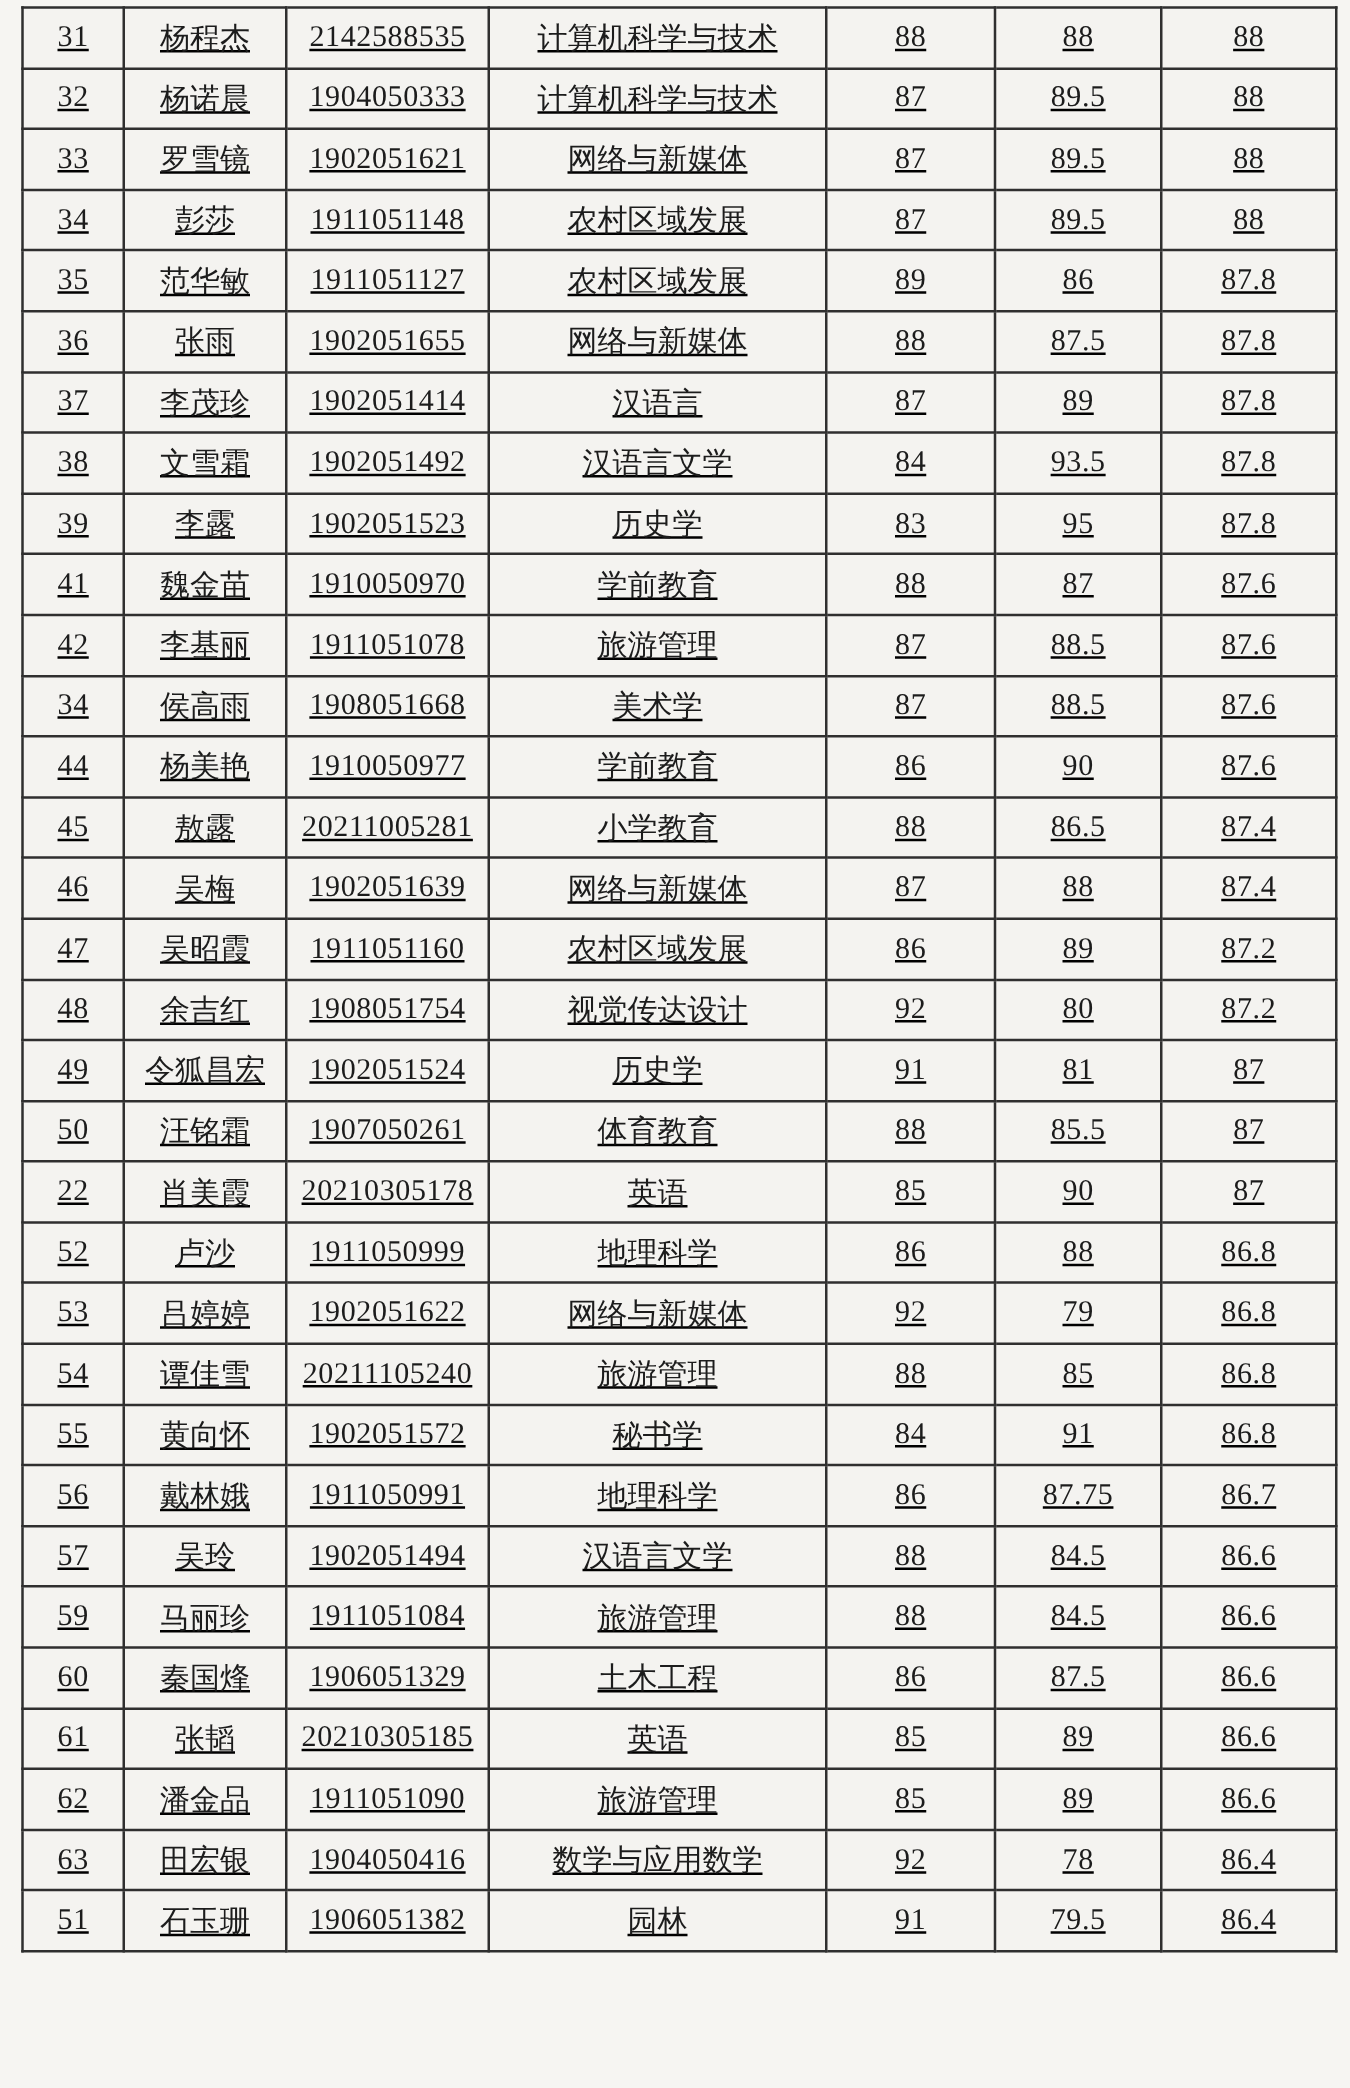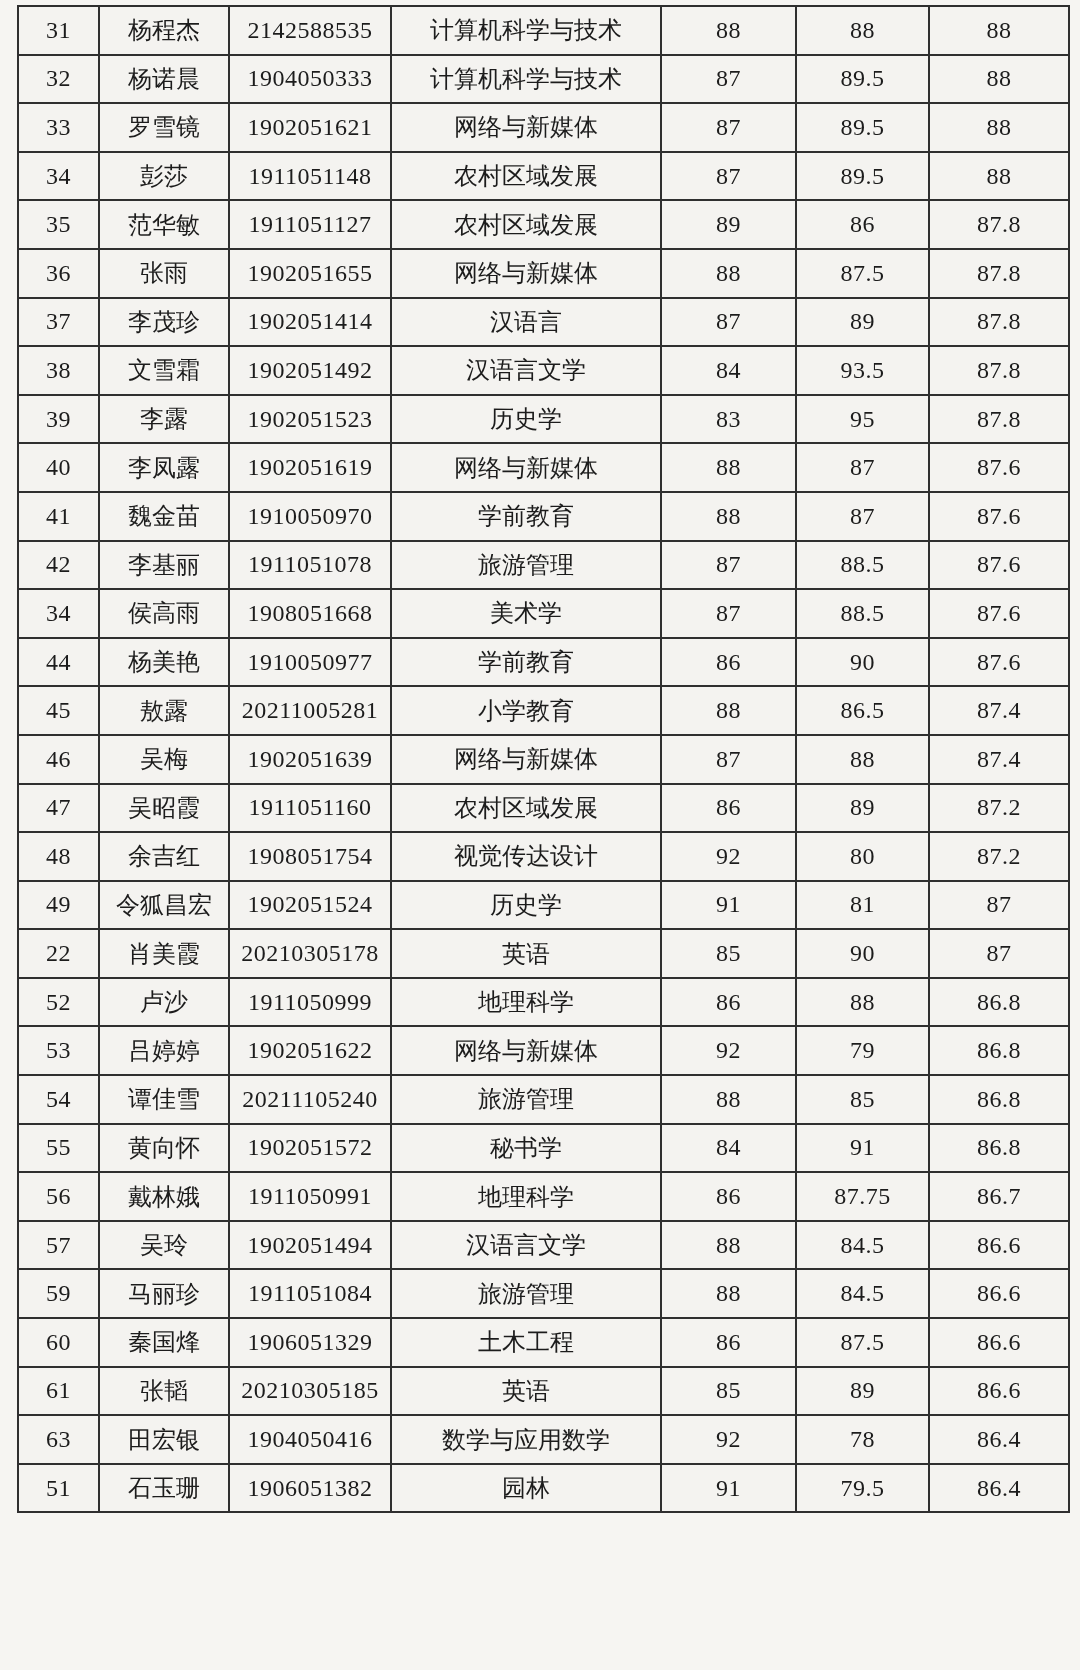--- a/index.html
+++ b/index.html
@@ -25,21 +25,21 @@
   table.score-table td{
     border:2px solid var(--border);
     text-align:center;
     vertical-align:middle;
     color:var(--text);
     font-size:24px;
     padding:0;
     overflow:hidden;
     white-space:nowrap;
   }
-  table.score-table tr{height:48.6px;}
+  table.score-table tr{height:48.6px;text-decoration:underline;}
   td.num{font-size:25px;letter-spacing:0.5px;}
 </style>
 </head>
 <body>
 
 <div class="table-wrap">
   <table class="score-table">
     <colgroup>
       <col style="width:81px">
       <col style="width:130px">
@@ -125,29 +125,20 @@
         <tr>
           <td class="num">39</td>
           <td>李露</td>
           <td class="num">1902051523</td>
           <td>历史学</td>
           <td class="num">83</td>
           <td class="num">95</td>
           <td class="num">87.8</td>
         </tr>
         <tr>
-          <td class="num">40</td>
-          <td>李凤露</td>
-          <td class="num">1902051619</td>
-          <td>网络与新媒体</td>
-          <td class="num">88</td>
-          <td class="num">87</td>
-          <td class="num">87.6</td>
-        </tr>
-        <tr>
           <td class="num">41</td>
           <td>魏金苗</td>
           <td class="num">1910050970</td>
           <td>学前教育</td>
           <td class="num">88</td>
           <td class="num">87</td>
           <td class="num">87.6</td>
         </tr>
         <tr>
           <td class="num">42</td>
@@ -215,20 +206,29 @@
         <tr>
           <td class="num">49</td>
           <td>令狐昌宏</td>
           <td class="num">1902051524</td>
           <td>历史学</td>
           <td class="num">91</td>
           <td class="num">81</td>
           <td class="num">87</td>
         </tr>
         <tr>
+          <td class="num">50</td>
+          <td>汪铭霜</td>
+          <td class="num">1907050261</td>
+          <td>体育教育</td>
+          <td class="num">88</td>
+          <td class="num">85.5</td>
+          <td class="num">87</td>
+        </tr>
+        <tr>
           <td class="num">22</td>
           <td>肖美霞</td>
           <td class="num">20210305178</td>
           <td>英语</td>
           <td class="num">85</td>
           <td class="num">90</td>
           <td class="num">87</td>
         </tr>
         <tr>
           <td class="num">52</td>
@@ -305,20 +305,29 @@
         <tr>
           <td class="num">61</td>
           <td>张韬</td>
           <td class="num">20210305185</td>
           <td>英语</td>
           <td class="num">85</td>
           <td class="num">89</td>
           <td class="num">86.6</td>
         </tr>
         <tr>
+          <td class="num">62</td>
+          <td>潘金品</td>
+          <td class="num">1911051090</td>
+          <td>旅游管理</td>
+          <td class="num">85</td>
+          <td class="num">89</td>
+          <td class="num">86.6</td>
+        </tr>
+        <tr>
           <td class="num">63</td>
           <td>田宏银</td>
           <td class="num">1904050416</td>
           <td>数学与应用数学</td>
           <td class="num">92</td>
           <td class="num">78</td>
           <td class="num">86.4</td>
         </tr>
         <tr>
           <td class="num">51</td>

